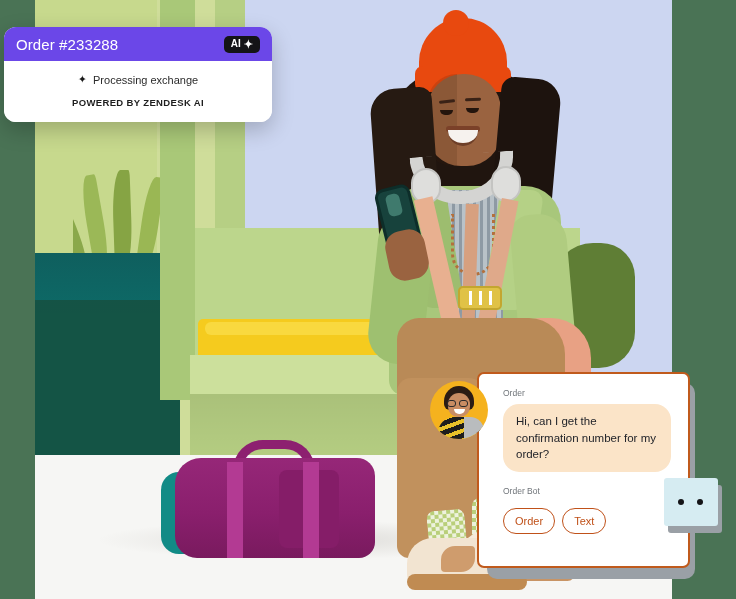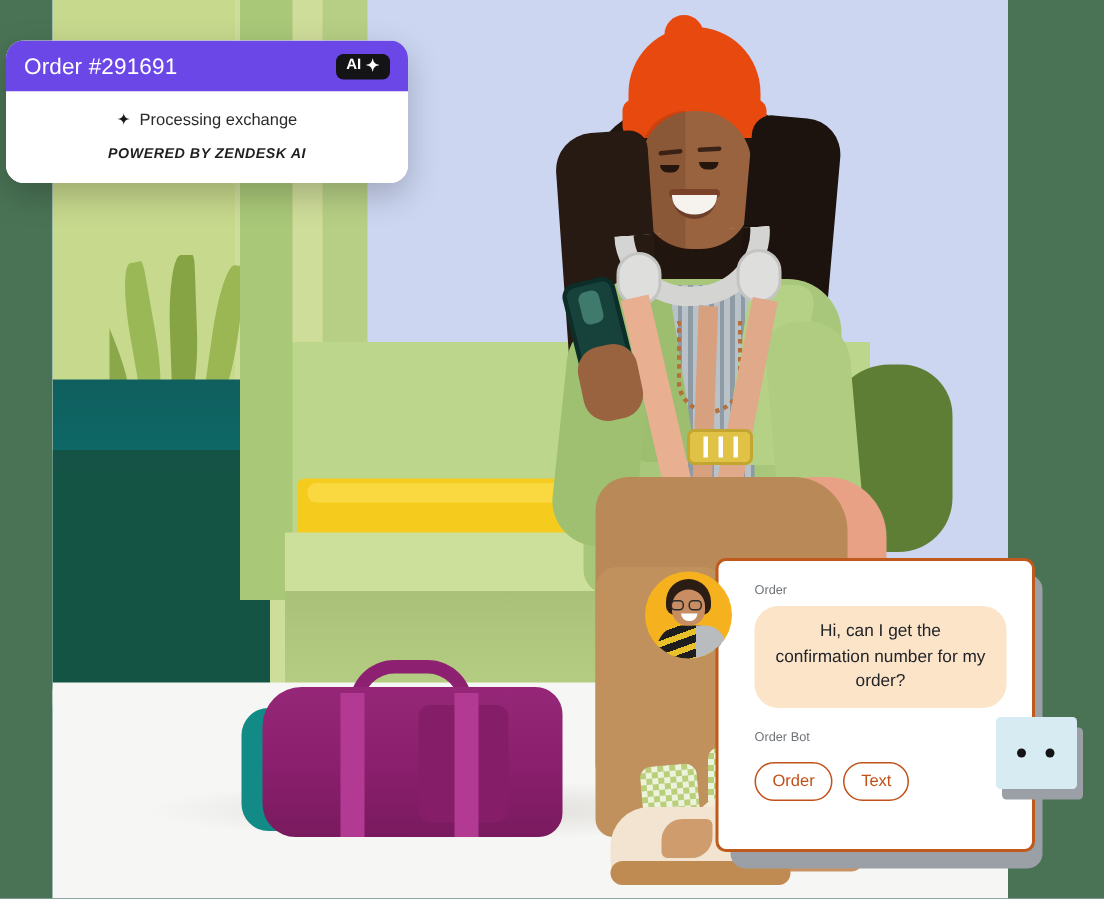--- a/index.html
+++ b/index.html
@@ -518,21 +518,20 @@
     flex: 1;
   }
 
   .powered {
     text-align: center;
     margin-top: 1px;
     font-size: 9.5px;
     font-weight: 700;
     letter-spacing: .35px;
     color: #1e1e1e;
-    font-style: italic;
   }
 
   
   .chat-shadow {
     position: absolute;
     left: 487px; top: 383px;
     width: 208px; height: 196px;
     background: #9aa0a6;
     border-radius: 10px;
     z-index: 28;
@@ -553,21 +552,20 @@
     margin-bottom: 6px;
   }
   .bubble-user {
     background: #fbe4c8;
     border-radius: 16px;
     padding: 9px 13px;
     font-size: 11.5px;
     line-height: 1.45;
     color: #22242a;
     max-width: 168px;
-    text-align: center;
   }
   .chat-name-bot { margin-top: 14px; }
   .bubble-bot {
     background: #ecedeb;
     border-radius: 16px;
     padding: 9px 13px;
     font-size: 11.5px;
     line-height: 1.45;
     color: #22242a;
     max-width: 168px;
@@ -761,21 +759,21 @@
     <div class="duffel-end"></div>
     <div class="duffel-handle"></div>
     <div class="duffel-body2"></div>
     <div class="duffel-pocket"></div>
     <div class="duffel-strap-1"></div>
     <div class="duffel-strap-2"></div>
   </div>
 
   <div class="order-card">
     <div class="order-header">
-      <span class="order-title">Order #291691</span>
+      <span class="order-title">Order #233288</span>
       <span class="ai-badge">
         <span>AI</span>
         <span class="spark">✦</span>
       </span>
     </div>
     <div class="order-body">
       <div class="processing-row">
         <span class="mini-spark">✦</span>
         <span class="processing-text">Processing exchange</span>
       </div>

